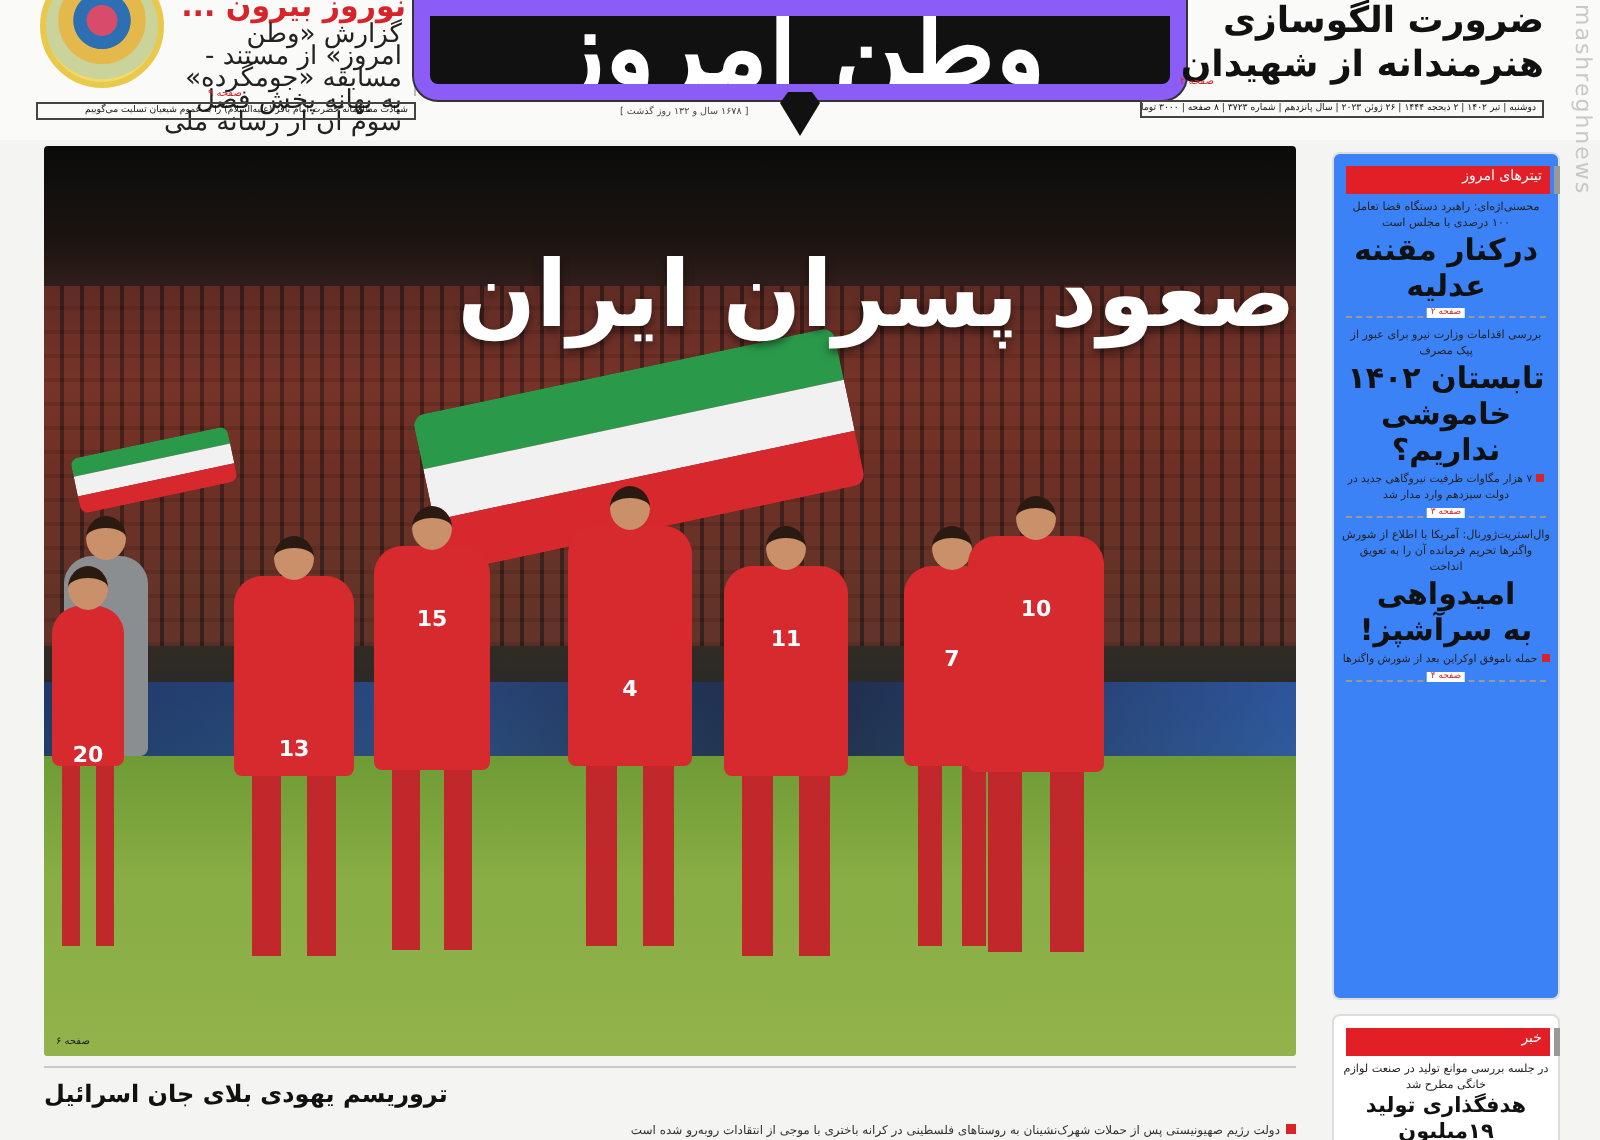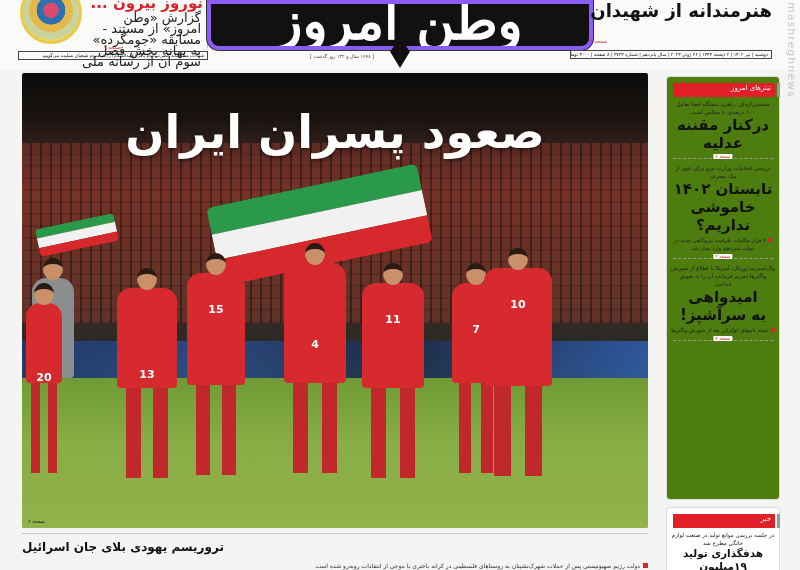--- a/index.html
+++ b/index.html
@@ -10,21 +10,21 @@
   .masthead { position: absolute; left: 0; top: 0; width: 800px; height: 70px; background: #fafaf8; }
   .left-promo { position: absolute; left: 18px; top: 0; width: 190px; height: 48px; border-right: 1px solid #bbb; }
   .promo-circle { position: absolute; left: 2px; top: -18px; width: 62px; height: 62px; border-radius: 50%;
     background: radial-gradient(circle at 50% 45%, #d94b6a 0 18%, #2d6fb3 19% 34%, #e4b84a 35% 52%, #c9d39a 53% 70%, #f3d86a 71% 100%);
     border: 3px solid #e9c94b; }
   .promo-title { position: absolute; right: 4px; top: -6px; font-size: 15px; font-weight: bold; color: #d8232a; direction: rtl; white-space: nowrap; }
   .promo-text { position: absolute; right: 6px; top: 12px; width: 120px; font-size: 13px; line-height: 11px; direction: rtl; text-align: right; color: #222; }
   .promo-page { position: absolute; left: 86px; top: 44px; font-size: 5px; color: #d8232a; }
   .left-strip { position: absolute; left: 18px; top: 51px; width: 190px; height: 9px; border: 1px solid #444; font-size: 4.6px; line-height: 7px; direction: rtl; text-align: right; padding: 0 3px; overflow: hidden; white-space: nowrap; }
 
-  .logo-box { position: absolute; left: 207px; top: 0; width: 386px; height: 50px; background: #111; border-radius: 0 0 12px 12px; border: 4px solid #8b5cf6; box-shadow: 0 0 0 1px #333; overflow: hidden; }
+  .logo-box { position: absolute; left: 207px; top: 0; width: 386px; height: 50px; background: #111; border-radius: 0 0 12px 12px; border: 8px solid #8b5cf6; box-shadow: 0 0 0 1px #333; overflow: hidden; }
   .logo-text { position: absolute; left: 0; right: 0; top: -14px; text-align: center; font-family: "DejaVu Serif", serif; font-weight: bold; font-size: 52px; color: #fff; direction: rtl; letter-spacing: 2px; }
   .logo-ornament { position: absolute; left: 390px; top: 46px; width: 20px; height: 22px; background: #111; clip-path: polygon(50% 100%, 0 25%, 20% 0, 80% 0, 100% 25%); }
   .logo-sub { position: absolute; left: 310px; top: 54px; font-size: 4.8px; color: #444; direction: rtl; white-space: nowrap; }
 
   .right-headline { position: absolute; right: 28px; top: 0; width: 178px; text-align: right; direction: rtl; }
   .right-headline .l1 { font-size: 18px; font-weight: bold; line-height: 22px; color: #111; white-space: nowrap; }
   .right-headline .l2 { font-size: 18px; font-weight: bold; line-height: 22px; color: #111; white-space: nowrap; }
   .right-headline .pg { position: absolute; left: -4px; top: 38px; font-size: 5px; color: #d8232a; }
   .date-strip { position: absolute; right: 28px; top: 50px; width: 202px; height: 9px; border: 1px solid #444; font-size: 4.6px; line-height: 7px; direction: rtl; text-align: right; padding: 0 3px; overflow: hidden; white-space: nowrap; }
   .watermark { position: absolute; right: 2px; top: 2px; writing-mode: vertical-rl; font-size: 11px; color: #c8c8c8; letter-spacing: 1px; }
@@ -41,30 +41,30 @@
   .flag { position: absolute; left: 190px; top: 112px; width: 215px; height: 80px; transform: rotate(-12deg); border-radius: 6px; overflow: hidden; }
   .flag i { display: block; height: 33.3%; }
   .flag2 { position: absolute; left: 15px; top: 148px; width: 80px; height: 28px; transform: rotate(-12deg); border-radius: 4px; overflow: hidden; }
   .flag2 i { display: block; height: 33.3%; }
   .player { position: absolute; background: #d62a2f; border-radius: 14px 14px 4px 4px; }
   .player .head { position: absolute; top: -20px; left: 50%; width: 20px; height: 22px; margin-left: -10px; border-radius: 50%; background: #c9906a; border-top: 6px solid #2a1a12; }
   .player .num { position: absolute; top: 30px; width: 100%; text-align: center; color: #fff; font-size: 11px; font-weight: bold; }
   .player .legs { position: absolute; top: 100%; left: 15%; width: 70%; height: 90px; background: linear-gradient(90deg, #c0282c 0 35%, transparent 35% 65%, #c0282c 65% 100%); }
   .player.gk { background: #8b8e90; }
   .hero-kicker { position: absolute; left: 0; right: 0; top: 13px; text-align: center; color: #fff; font-size: 12px; font-weight: bold; direction: rtl; }
-  .hero-title { position: absolute; left: 0; right: 0; top: 32px; text-align: center; color: #fff; font-size: 46px; font-weight: bold; direction: rtl; text-shadow: 0 2px 4px rgba(0,0,0,0.5); }
+  .hero-title { position: absolute; left: 0; right: 0; top: 47px; color: #fff; font-size: 46px; font-weight: bold; direction: rtl; text-shadow: 0 2px 4px rgba(0,0,0,0.5); }
   .hero-page { position: absolute; left: 6px; bottom: 4px; font-size: 5px; color: #222; }
   .hero-rule { position: absolute; left: 22px; top: 533px; width: 626px; height: 1px; background: #c9c9c9; }
 
   .sub-title { position: absolute; left: 22px; top: 540px; width: 626px; text-align: left; font-size: 12px; font-weight: bold; direction: rtl; }
   .sub-body { position: absolute; left: 22px; top: 562px; width: 626px; height: 8px; overflow: hidden; font-size: 6px; direction: rtl; text-align: right; color: #333; white-space: nowrap; }
   .sub-body .bullet { display: inline-block; width: 5px; height: 5px; background: #d8232a; margin-left: 3px; }
 
   
-  .sidebar { position: absolute; left: 666px; top: 76px; width: 114px; height: 424px; background: #4d7c0f; border: 1px solid #ddd; border-radius: 4px; }
+  .sidebar { position: absolute; left: 666px; top: 76px; width: 114px; height: 424px; background: #3b82f6; border: 1px solid #ddd; border-radius: 4px; }
   .section-bar { position: relative; height: 14px; margin: 6px 4px 0 6px; background: #e21f26; }
   .section-bar::after { content: ""; position: absolute; right: -5px; top: 0; width: 3px; height: 100%; background: #999; }
   .section-bar span { position: absolute; right: 4px; top: 1px; font-size: 7px; color: #fff; direction: rtl; }
   .sb-lead { font-size: 5.6px; line-height: 8px; direction: rtl; text-align: center; padding: 3px 4px 0; color: #222; }
   .sb-big { font-size: 15px; line-height: 18px; font-weight: bold; text-align: center; direction: rtl; color: #111; }
   .sb-photo { margin: 5px 6px 0; height: 46px; background: linear-gradient(180deg, #e9e4da 0%, #f0ece3 40%, #cdbfa5 60%, #8c7a62 75%, #6d5b45 100%); position: relative; overflow: hidden; }
   .sb-photo::before { content: ""; position: absolute; left: 8px; right: 8px; bottom: 4px; height: 12px; background: repeating-linear-gradient(90deg, #2b2d33 0 5px, transparent 5px 9px); }
   .sb-photo::after { content: ""; position: absolute; left: 50%; top: 6px; width: 12px; height: 14px; margin-left: -6px; background: #b59b70; border-radius: 50% 50% 0 0; }
   .sb-sep { position: relative; height: 6px; margin: 3px 6px 0; }
   .sb-sep::before { content: ""; position: absolute; left: 0; right: 0; top: 3px; border-top: 1px dashed #999; }
@@ -87,20 +87,21 @@
   </div>
   <div class="left-strip">شهادت مظلومانه حضرت امام باقر (علیه‌السلام) را به عموم شیعیان تسلیت می‌گوییم</div>
 
   <div class="logo-box">
     <div class="logo-text">وطن امروز</div>
   </div>
   <div class="logo-ornament"></div>
   <div class="logo-sub">[ ۱۶۷۸ سال و ۱۳۲ روز گذشت ]</div>
 
   <div class="right-headline">
+    <div class="l1">ضرورت الگوسازی</div>
     <div class="l2">هنرمندانه از شهیدان</div>
     <div class="pg">صفحه ۲</div>
   </div>
   <div class="date-strip">دوشنبه | تیر ۱۴۰۲ | ۲ ذیحجه ۱۴۴۴ | ۲۶ ژوئن ۲۰۲۳ | سال پانزدهم | شماره ۳۷۲۳ | ۸ صفحه | ۳۰۰۰ تومان</div>
   <div class="watermark">mashreghnews</div>
 </header>
 
 <section class="hero">
   <div class="stands"></div>
   <div class="adboard"></div>

